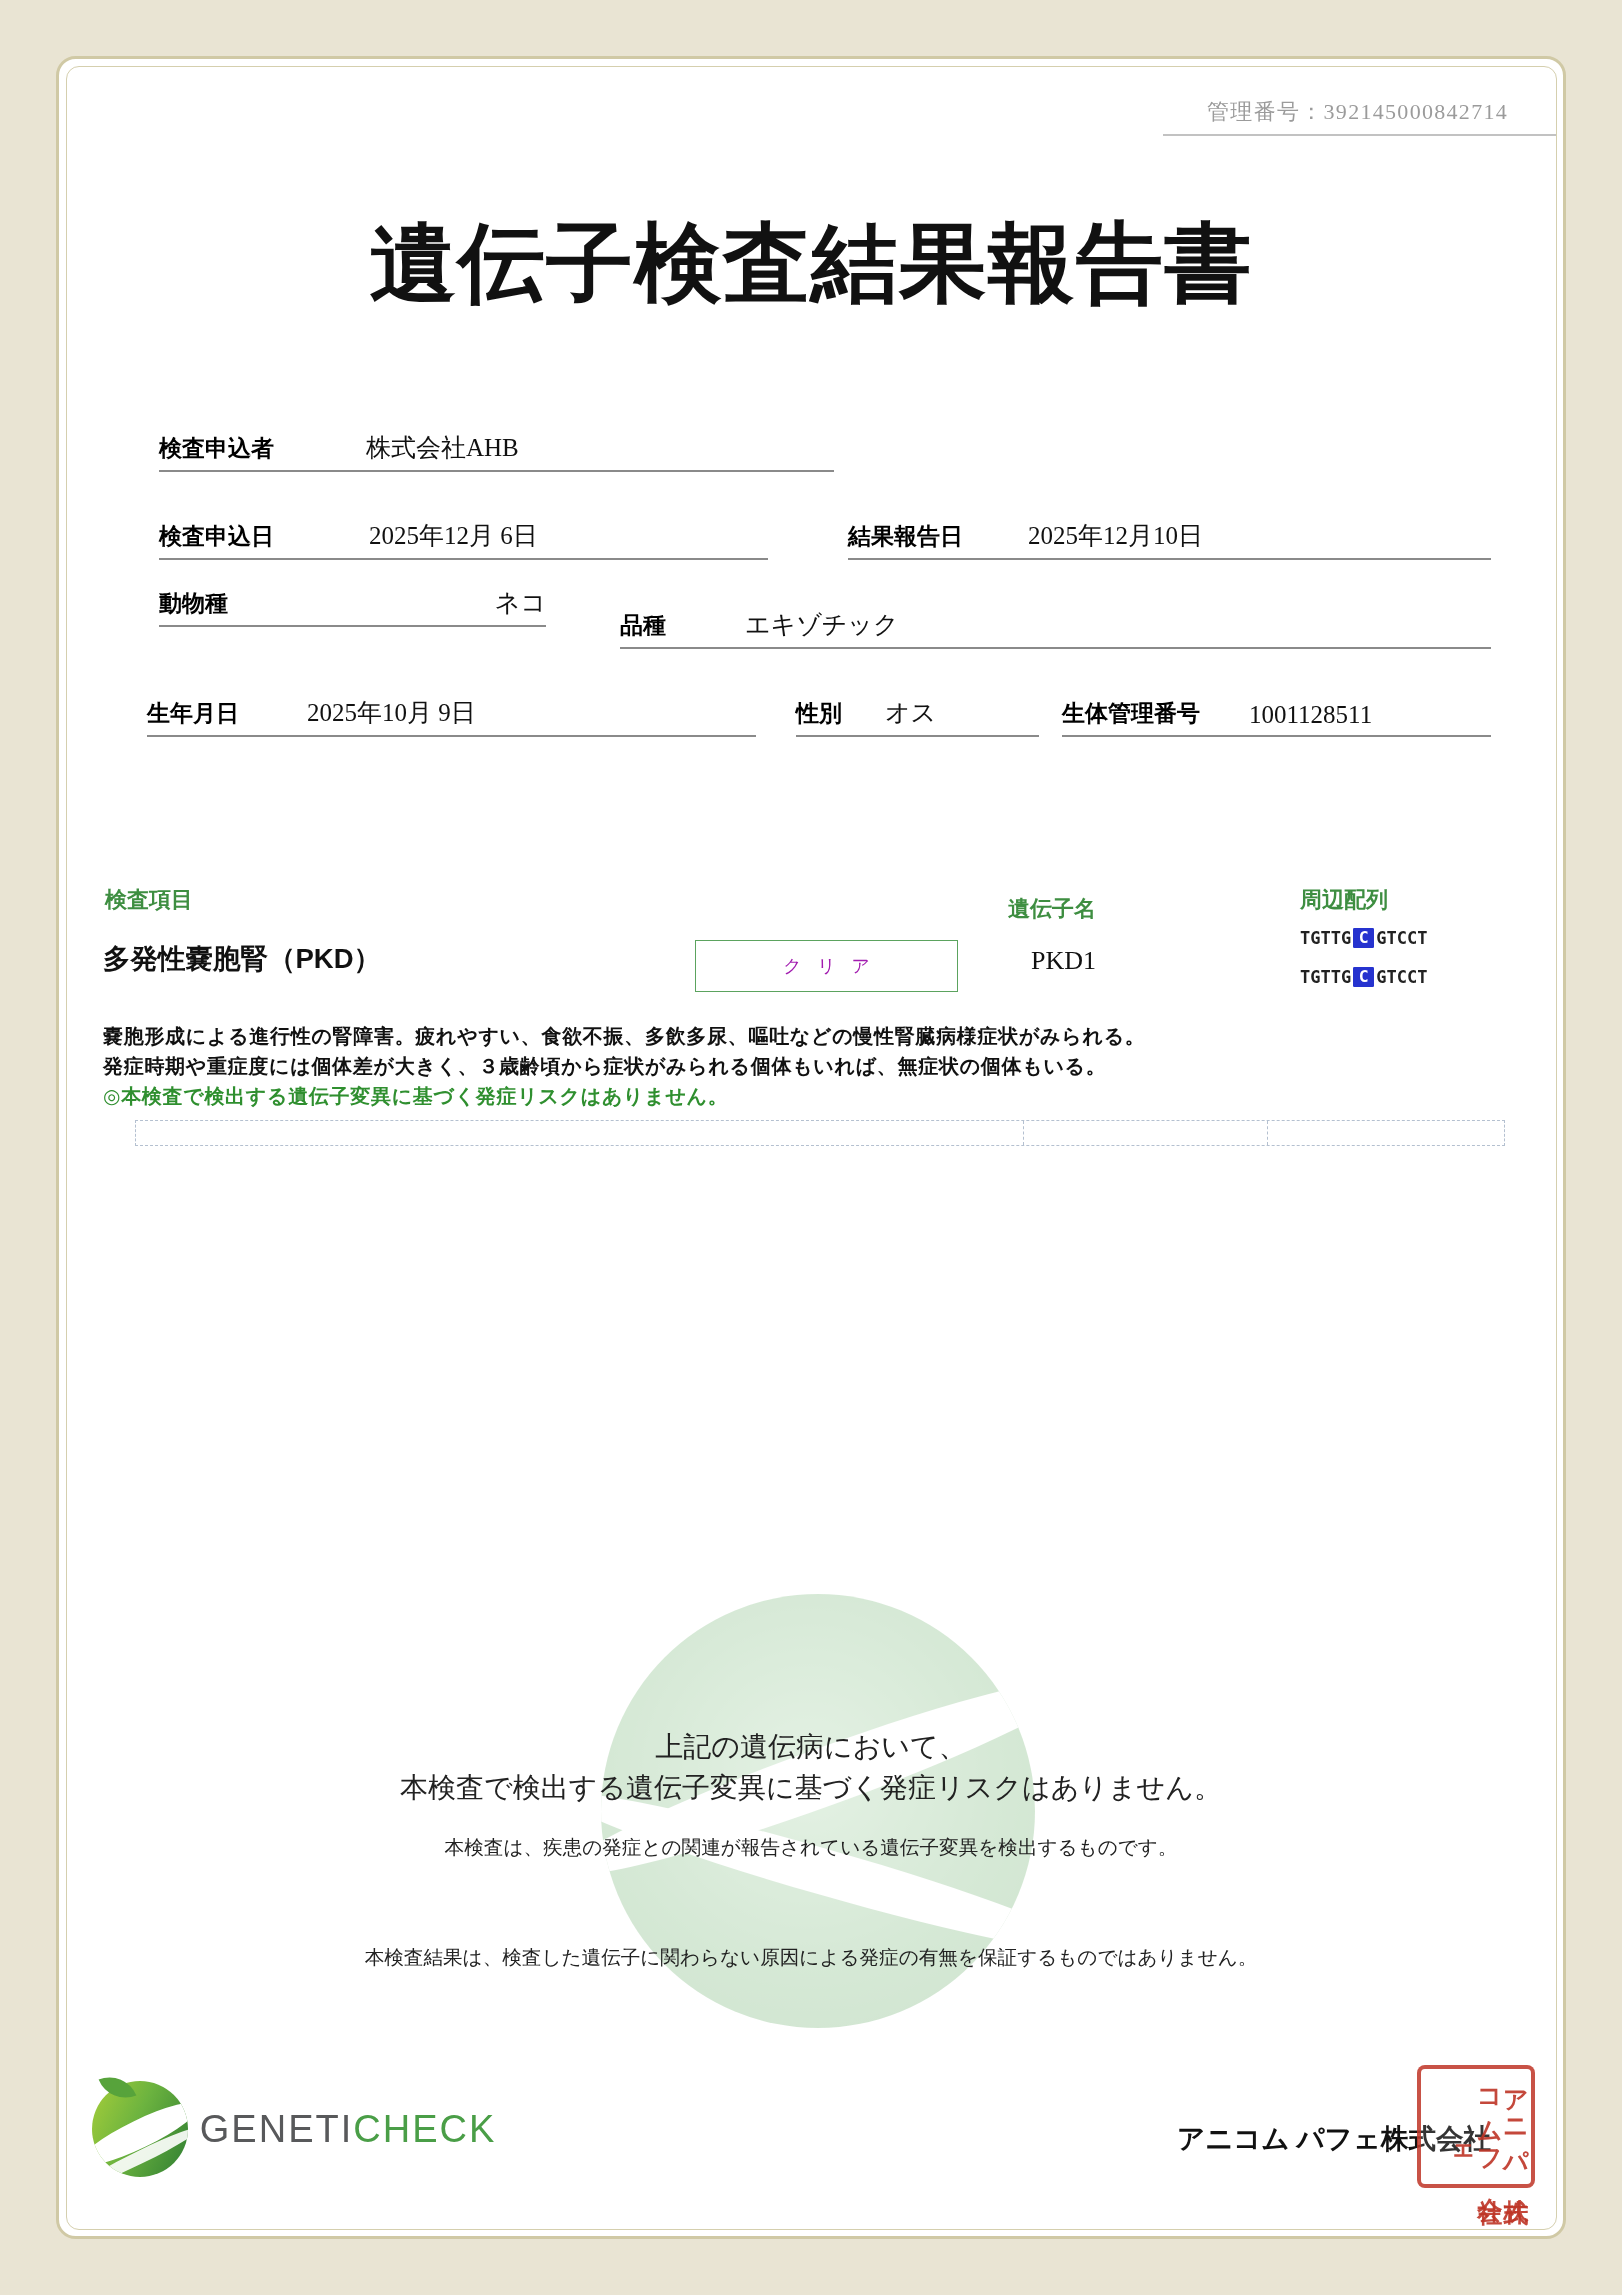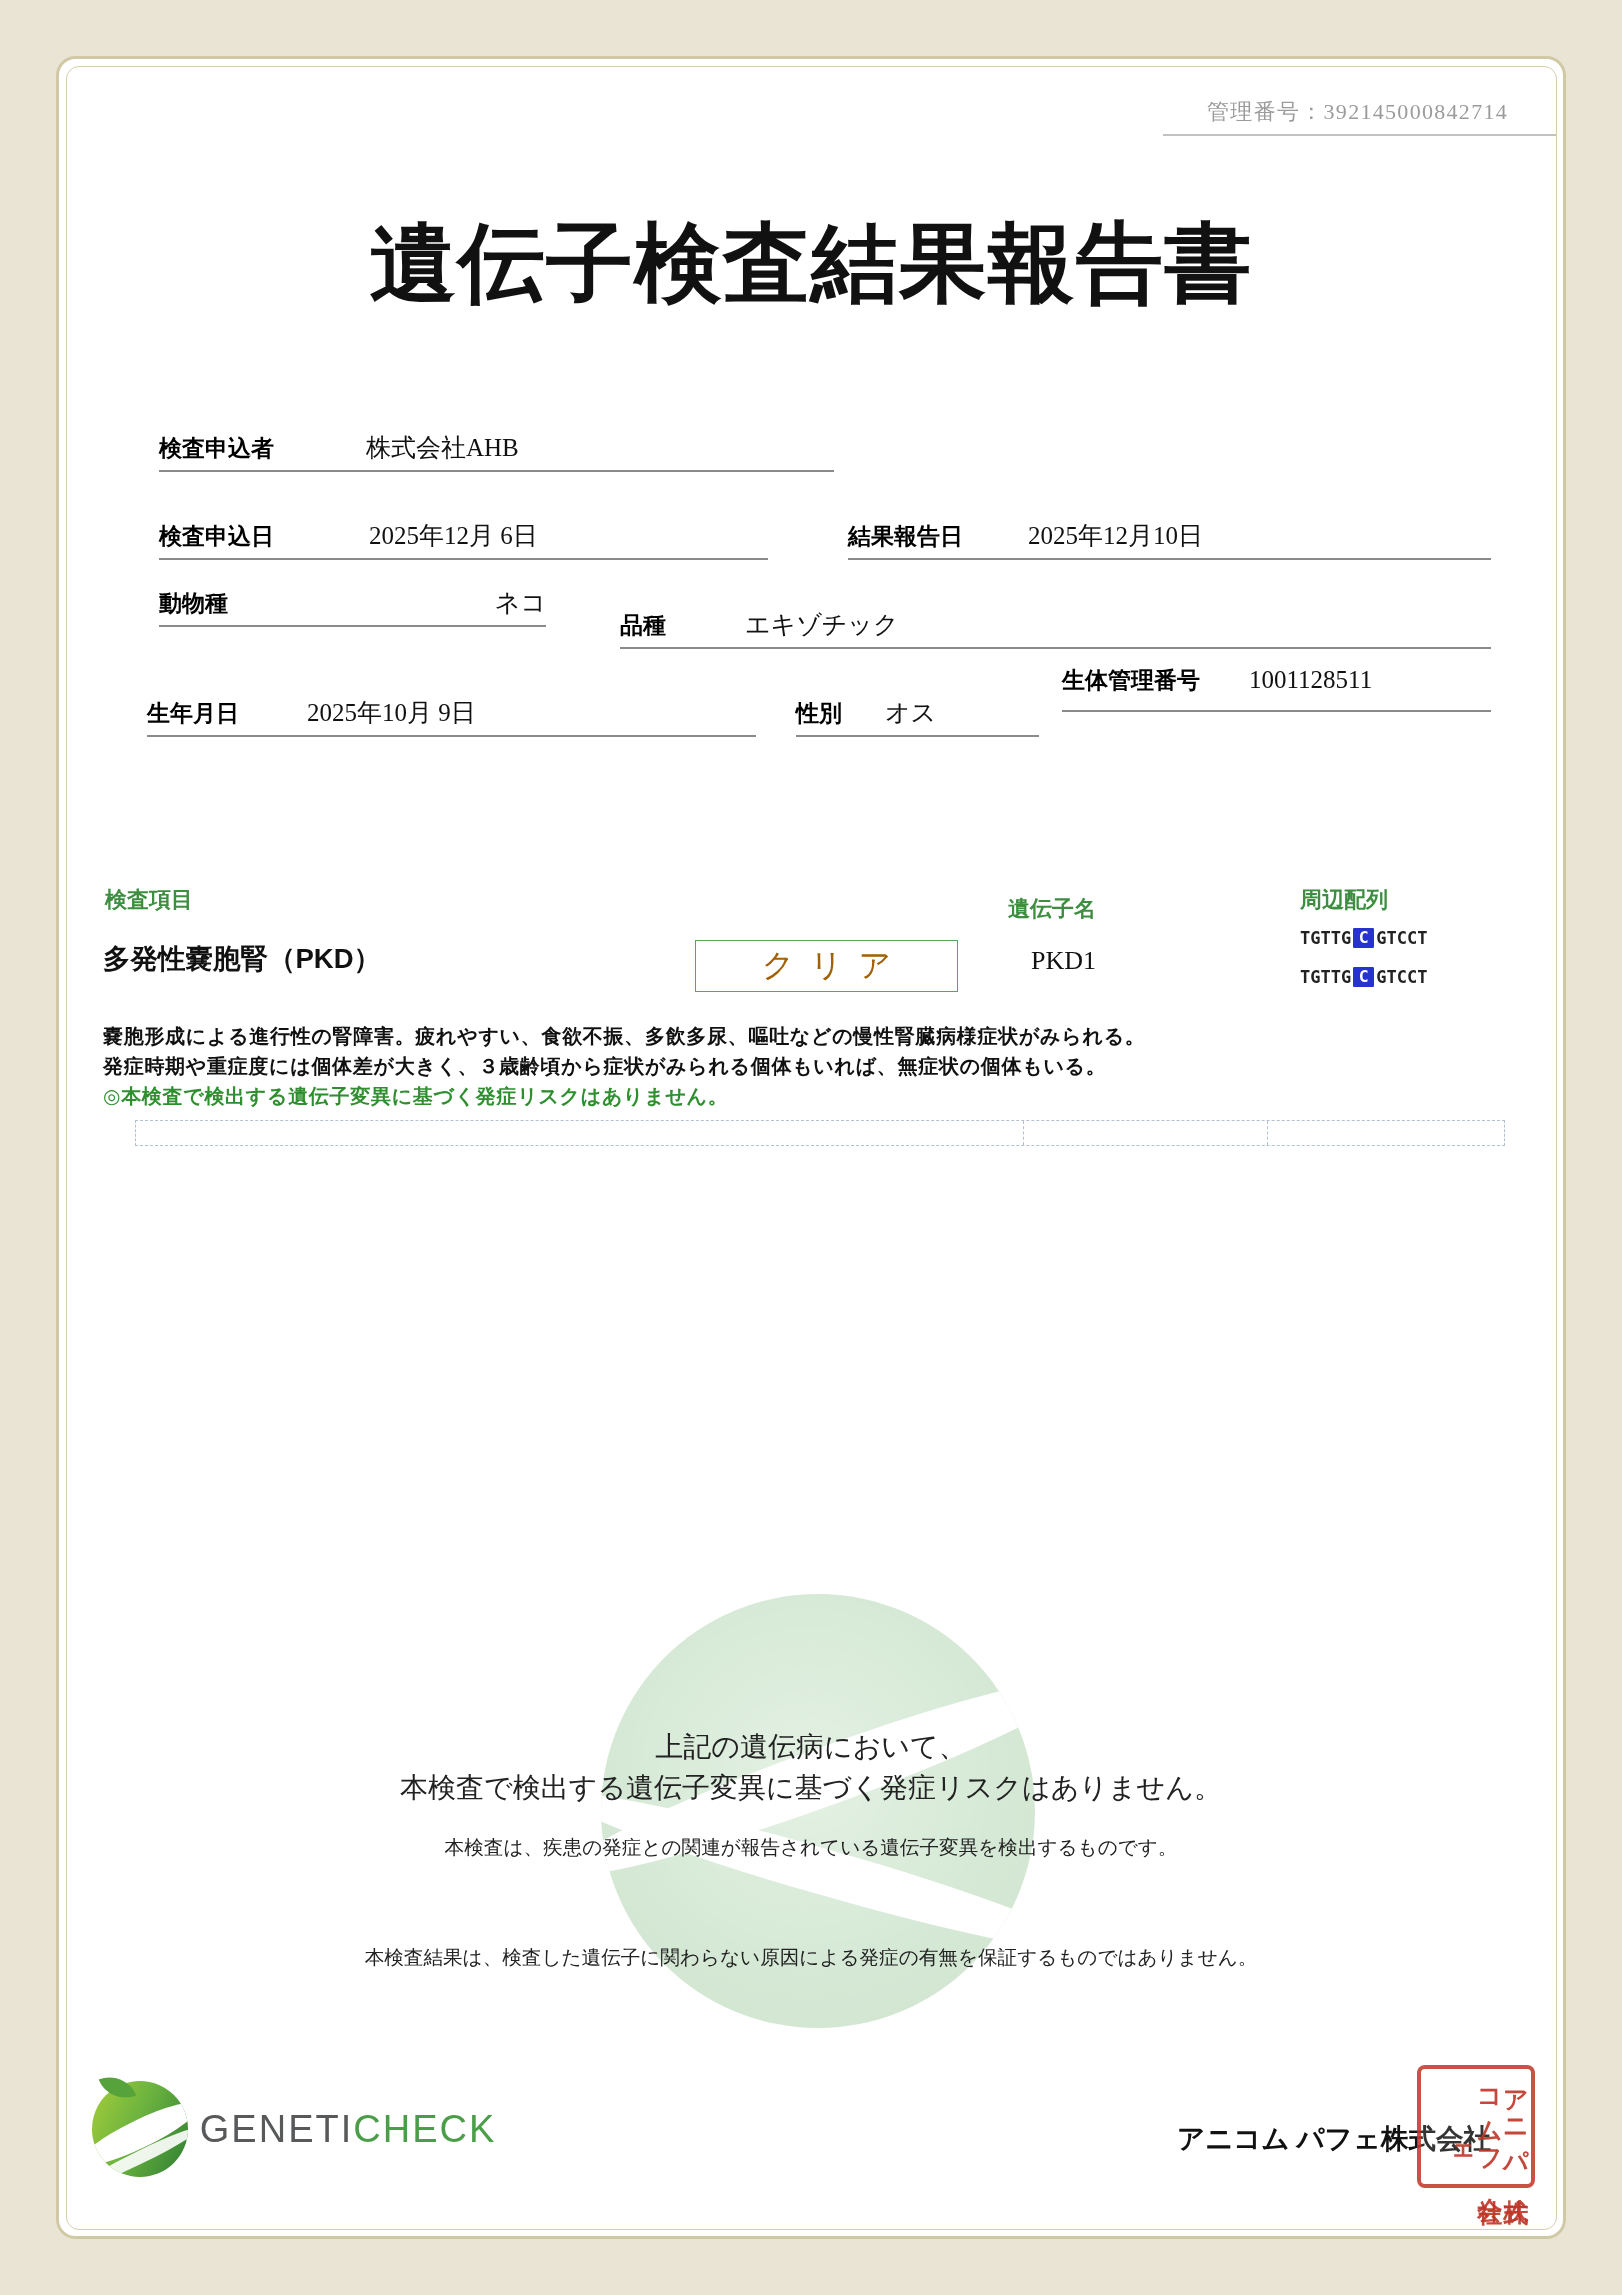--- a/index.html
+++ b/index.html
@@ -54,37 +54,37 @@
   .v95  { margin-left: 62px; }  .v120 { margin-left: 79px; } .v190 { margin-left: 68px; }
   .v65  { margin-left: 43px; }  .v75  { margin-left: 49px; }
 
   .g-r1a { top: 417px;  left: 159px;  width: 675px; }
   .g-r2a { top: 505px;  left: 159px;  width: 609px; }
   .g-r2b { top: 505px;  left: 848px; width: 643px; }
   .g-r3a { top: 572px;  left: 159px;  width: 387px; justify-content: space-between; }
   .g-r3b { top: 594px;  left: 620px;  width: 871px; }
   .g-r4a { top: 682px; left: 147px;  width: 609px; }
   .g-r4b { top: 682px; left: 796px; width: 243px; }
-  .g-r4c { top: 657px; left: 1062px; width: 429px; align-items: center; }
+  .g-r4c { top: 682px; left: 1062px; width: 429px; }
 
   
   .res-header { font-size: 22px; font-weight: 700; color: #3e8e41; white-space: nowrap; }
   .rh-item { top: 885px; left: 105px; }
   .rh-gene { top: 894px; left: 1008px; }
   .rh-seq  { top: 885px; left: 1300px; }
 
   .res-item {
     top: 941px; left: 103px;
     font-family: "Liberation Sans", "DejaVu Sans", sans-serif;
     font-size: 27.5px; font-weight: 700; color: #111; white-space: nowrap;
   }
   .clear-box {
     top: 940px; left: 695px; width: 263px; height: 52px;
     border: 1.3px solid #5ba35e;
-    color: #a16207; font-size: 32px; letter-spacing: 15.7px; text-indent: 15.7px;
+    color: #a21caf; font-size: 18px; letter-spacing: 15.7px; text-indent: 15.7px;
     display: flex; align-items: center; justify-content: center;
   }
   .res-gene { top: 946px; left: 1031px; font-size: 26px; color: #111; }
 
   .seq-block { top: 927px; left: 1300px; }
   .seq-line {
     font-family: "DejaVu Sans Mono", "Liberation Mono", monospace;
     font-size: 17px; font-weight: 700; color: #222; line-height: 22px;
     display: flex; align-items: center;
   }

